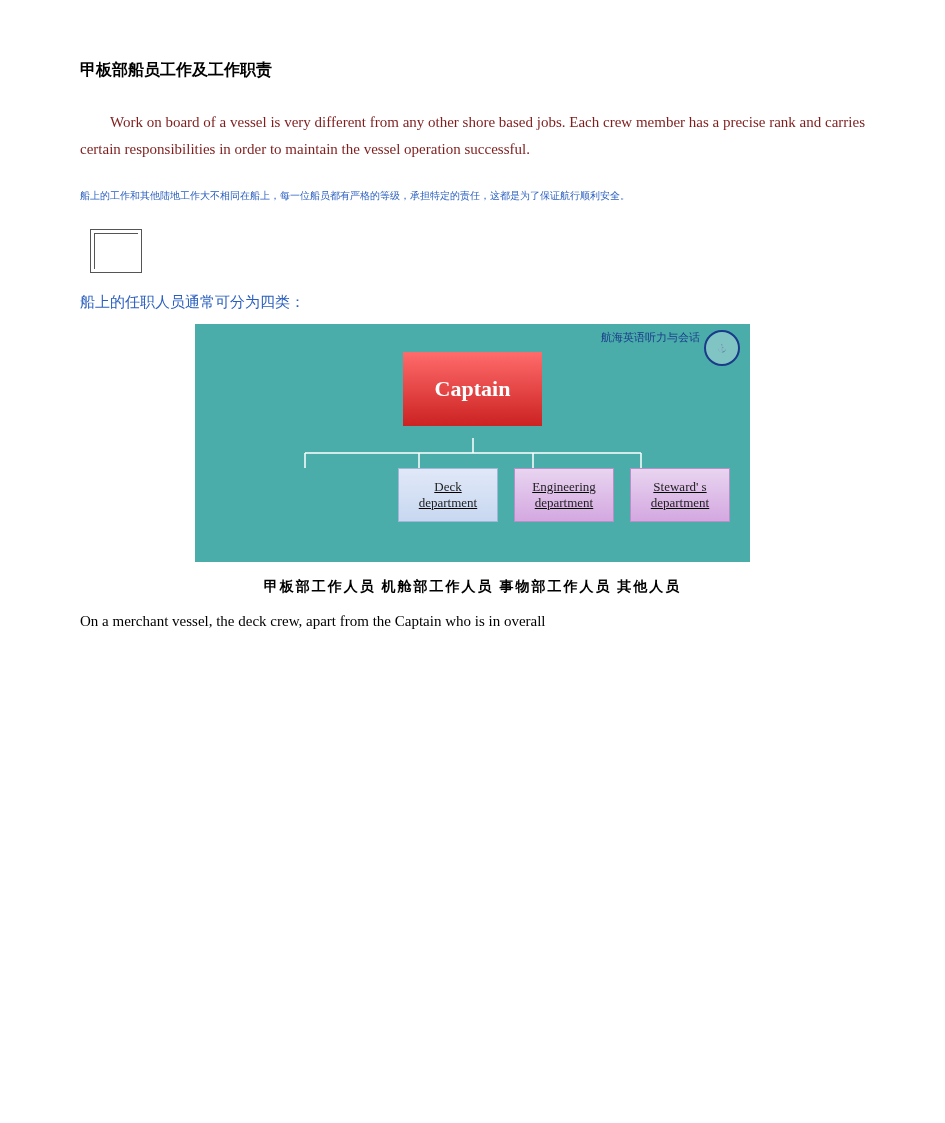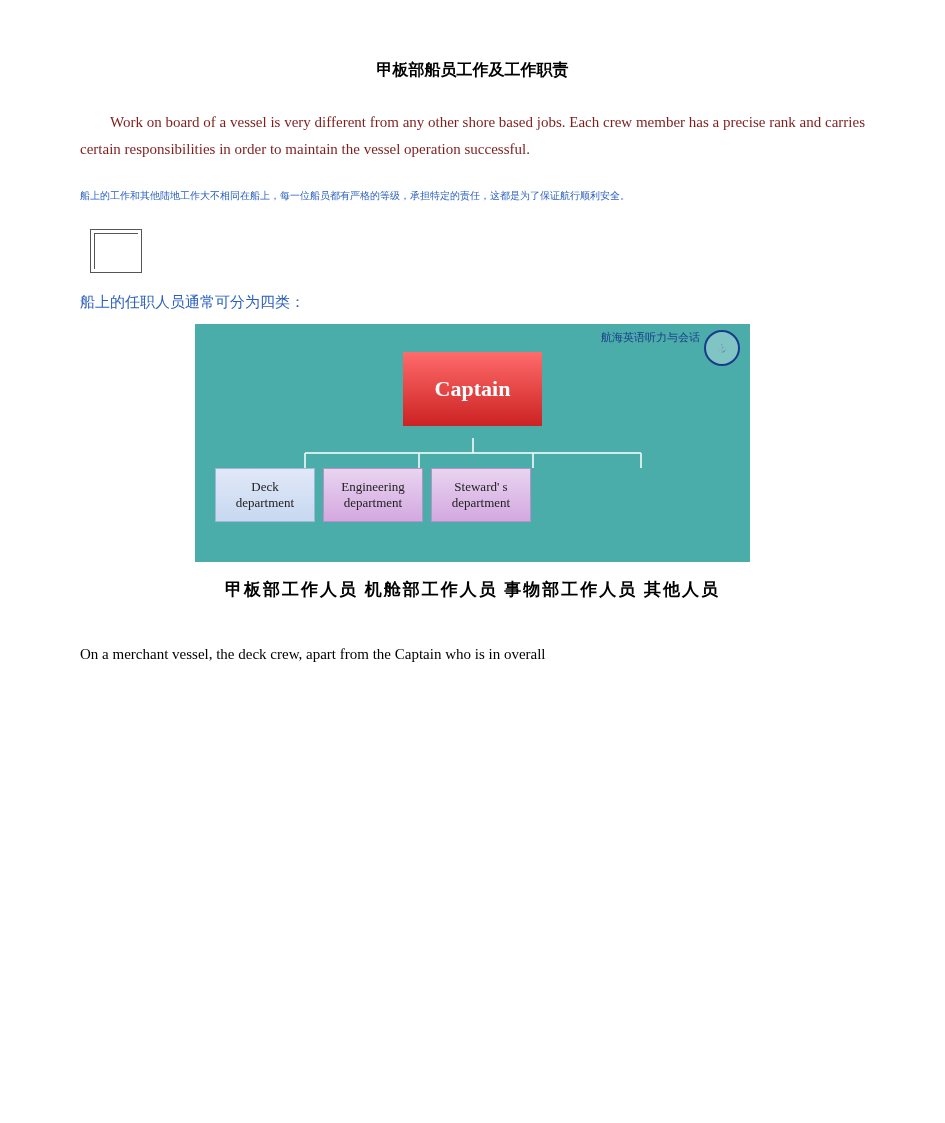--- a/index.html
+++ b/index.html
@@ -11,21 +11,21 @@
     body {
       background: #ffffff;
       font-family: "SimSun", "宋体", serif;
       color: #000000;
       width: 945px;
       min-height: 1123px;
       padding: 60px 80px 60px 80px;
     }
 
     .page-title {
-      text-align: center;
+      text-align: left;
       font-weight: bold;
       font-size: 16px;
       margin-bottom: 28px;
       font-family: "SimHei", "黑体", sans-serif;
     }
 
     .english-paragraph {
       font-family: "Times New Roman", serif;
       font-size: 15px;
       line-height: 1.8;
@@ -137,23 +137,24 @@
       height: 30px;
     }
 
     .connector-svg {
       width: 460px;
       height: 30px;
     }
 
     .departments-row {
       display: flex;
-      justify-content: flex-start;
-      gap: 8px;
+      justify-content: flex-end;
+      gap: 16px;
       margin-top: 0;
+      text-decoration: underline;
     }
 
     .dept-box {
       background: linear-gradient(to bottom, #e8d4f0, #d4a8e0);
       border: 1px solid #b890c8;
       padding: 10px 14px;
       text-align: center;
       font-size: 13px;
       font-family: "Times New Roman", serif;
       min-width: 100px;
@@ -161,22 +162,22 @@
     }
 
     .dept-box.first {
       background: linear-gradient(to bottom, #e0e8f8, #c8d8f0);
       border: 1px solid #a0b8d8;
     }
 
     .caption-row {
       text-align: center;
       font-weight: bold;
-      font-size: 17px;
-      margin-bottom: 40px;
+      font-size: 14px;
+      margin-bottom: 12px;
       font-family: "SimHei", "黑体", sans-serif;
       letter-spacing: 2px;
     }
 
     .final-paragraph {
       font-family: "Times New Roman", serif;
       font-size: 15px;
       line-height: 1.8;
       text-align: justify;
       text-indent: 0;

